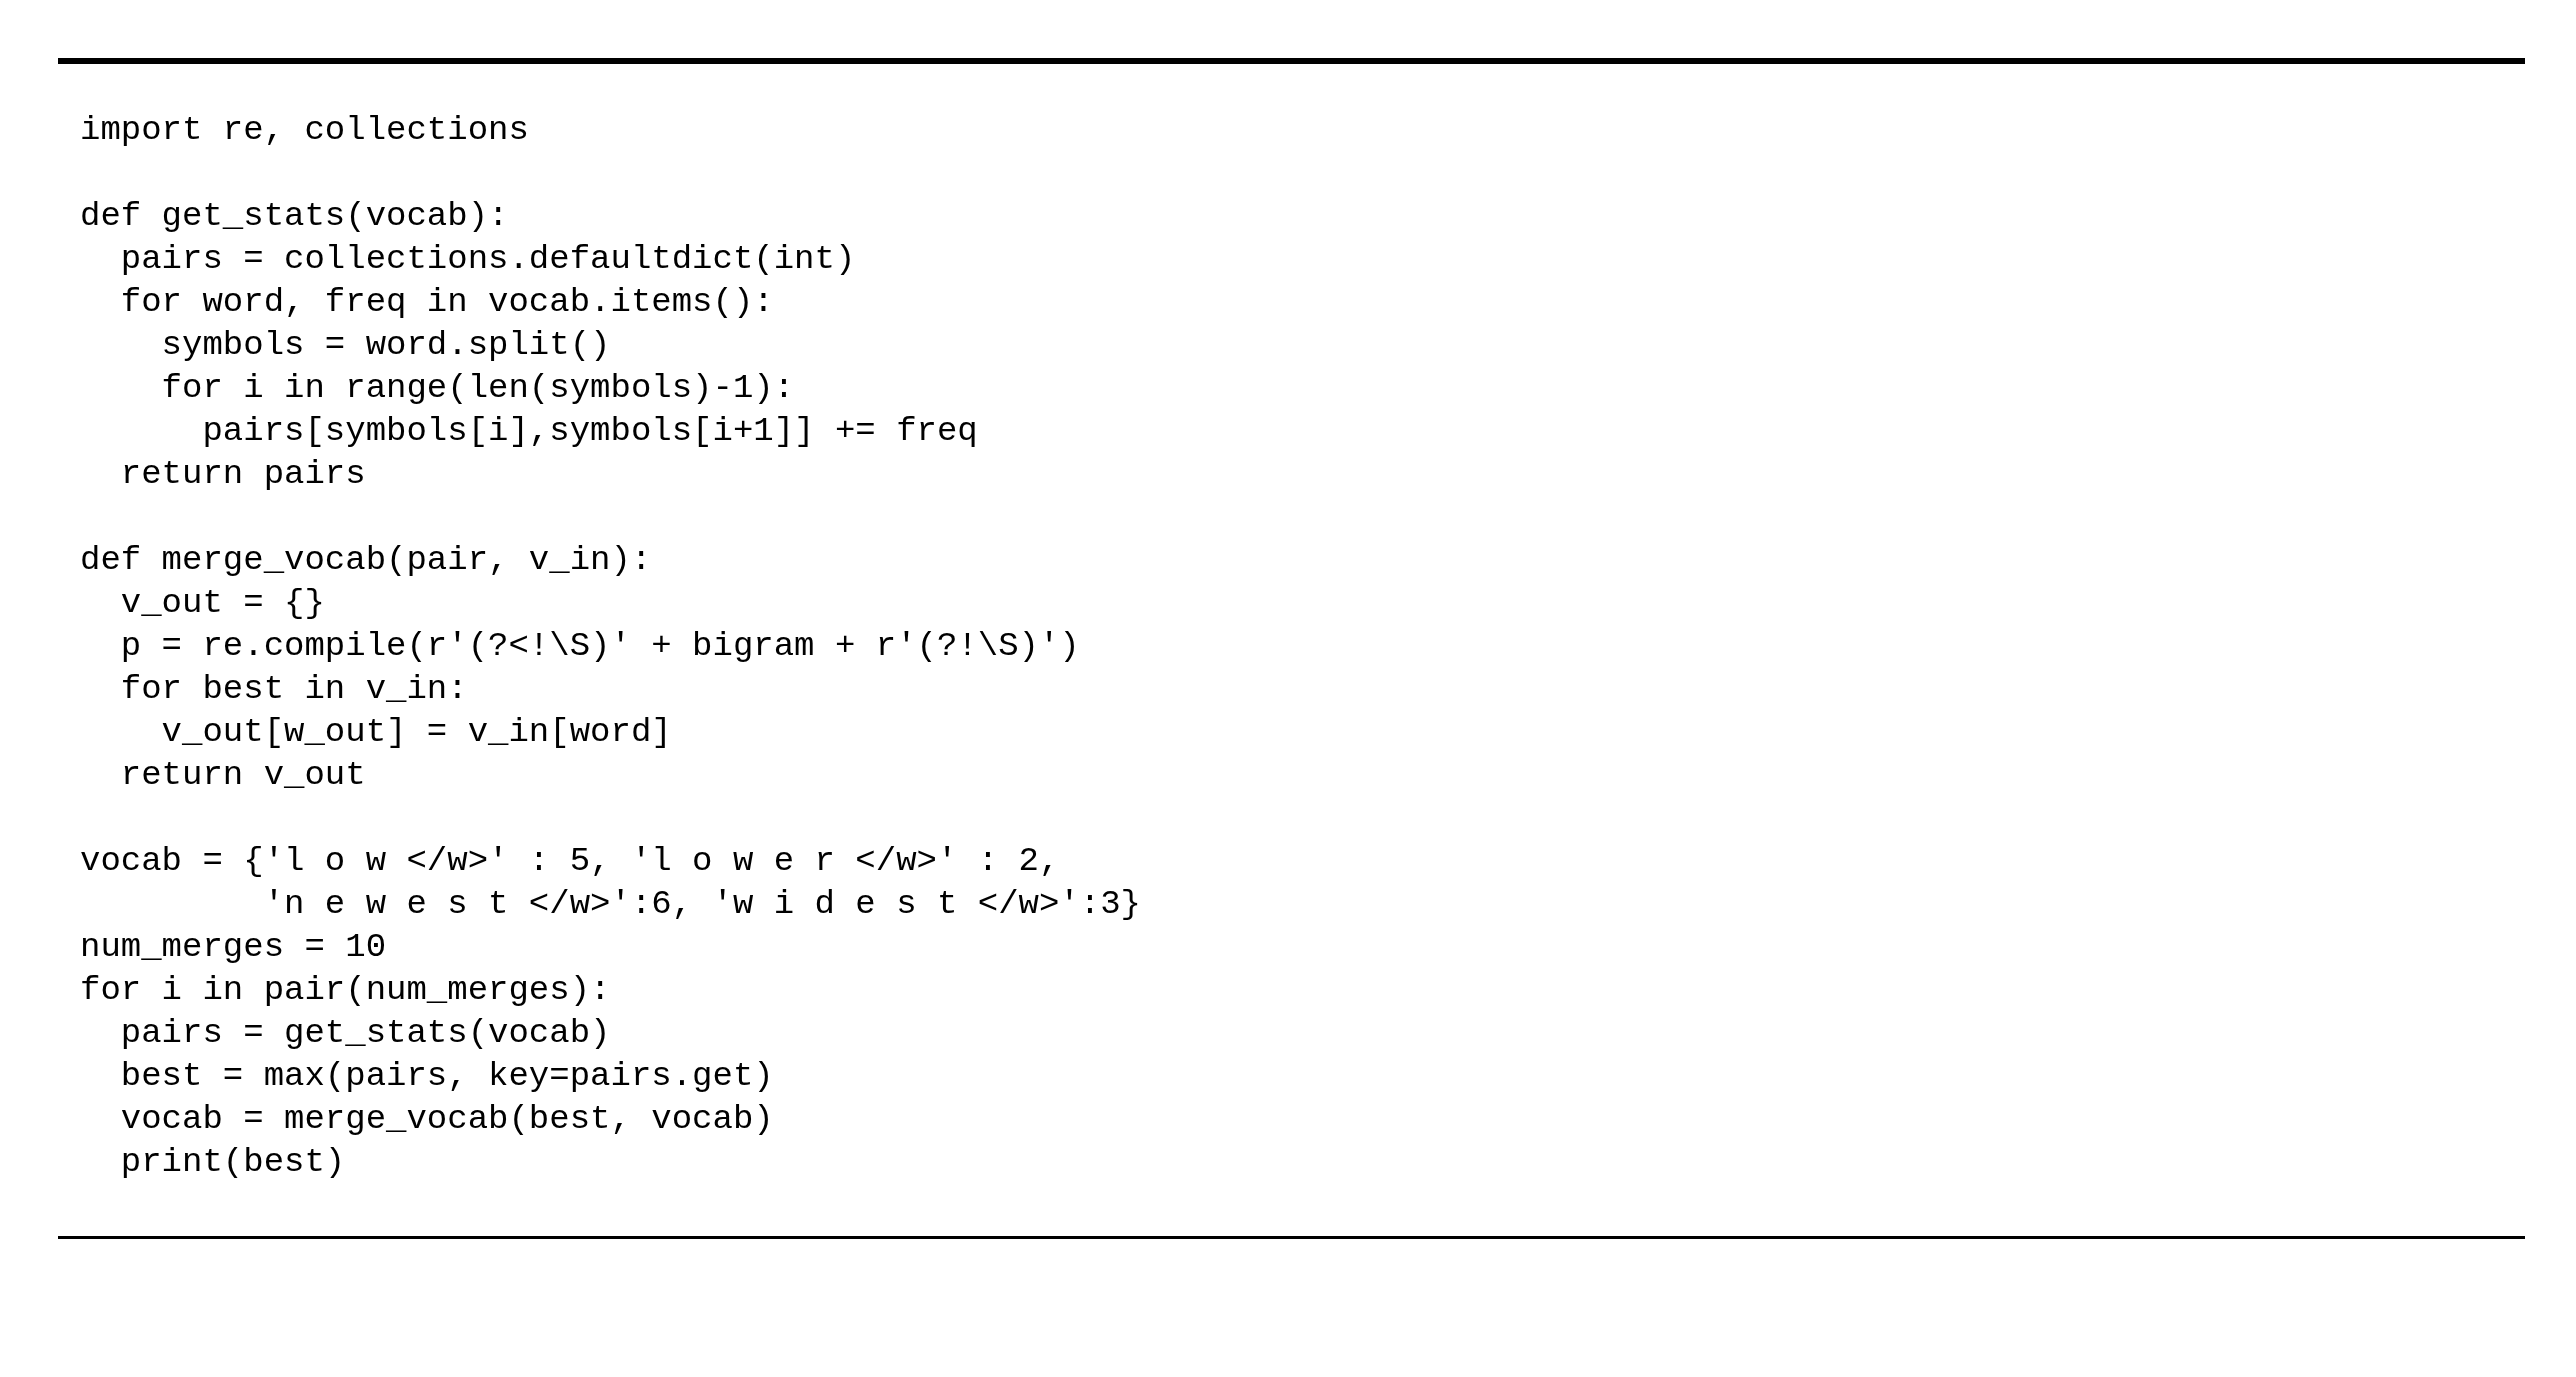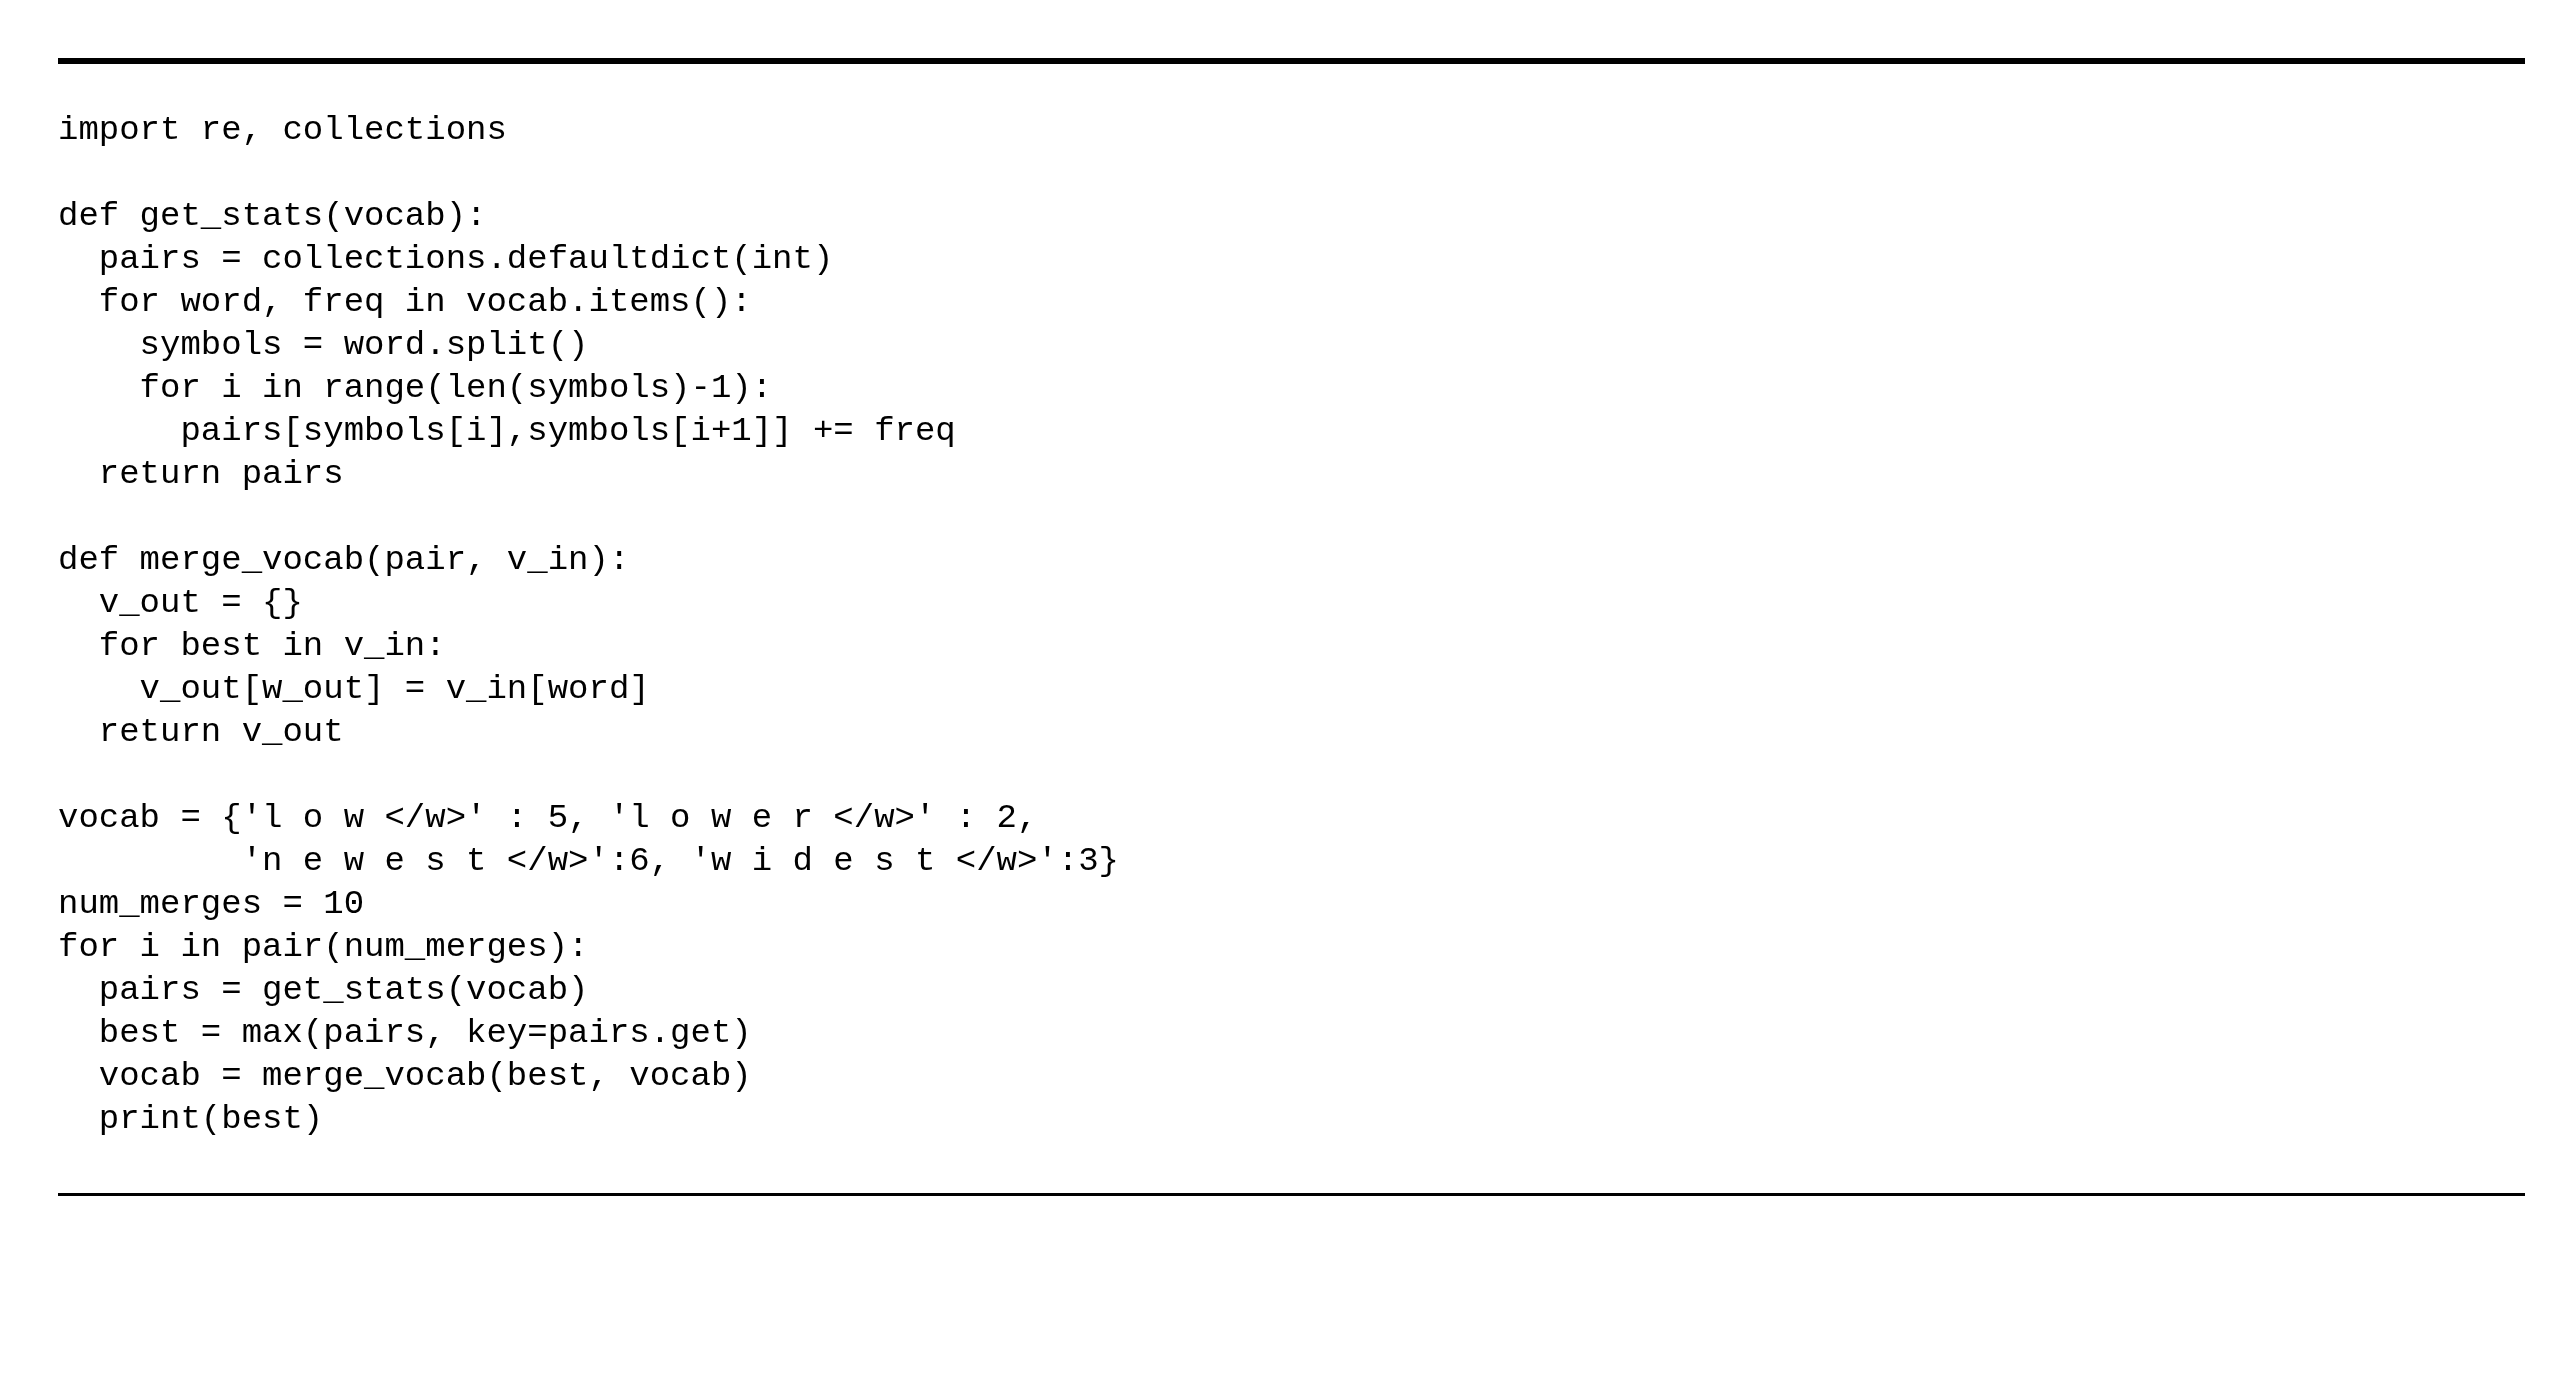--- a/index.html
+++ b/index.html
@@ -41,40 +41,42 @@
     padding: 0;
     color: var(--text);
     font-family: "Liberation Mono", "DejaVu Sans Mono", monospace;
     font-size: 34px;
     font-weight: normal;
   }
   .code-line {
     height: 43px;
     line-height: 43px;
     white-space: pre;
+    margin-left: 22px;
   }
 </style>
 </head>
 <body>
 
 <div class="figure">
   <div class="rule rule-top"></div>
   <div class="code">
     <div class="code-line">import re, collections</div>
     <div class="code-line"></div>
     <div class="code-line">def get_stats(vocab):</div>
     <div class="code-line">  pairs = collections.defaultdict(int)</div>
     <div class="code-line">  for word, freq in vocab.items():</div>
     <div class="code-line">    symbols = word.split()</div>
     <div class="code-line">    for i in range(len(symbols)-1):</div>
     <div class="code-line">      pairs[symbols[i],symbols[i+1]] += freq</div>
     <div class="code-line">  return pairs</div>
     <div class="code-line"></div>
     <div class="code-line">def merge_vocab(pair, v_in):</div>
     <div class="code-line">  v_out = {}</div>
+    <div class="code-line">  p = re.compile(r'(?&lt;!\S)' + bigram + r'(?!\S)')</div>
     <div class="code-line">  for best in v_in:</div>
     <div class="code-line">    v_out[w_out] = v_in[word]</div>
     <div class="code-line">  return v_out</div>
     <div class="code-line"></div>
     <div class="code-line">vocab = {'l o w &lt;/w&gt;' : 5, 'l o w e r &lt;/w&gt;' : 2,</div>
     <div class="code-line">         'n e w e s t &lt;/w&gt;':6, 'w i d e s t &lt;/w&gt;':3}</div>
     <div class="code-line">num_merges = 10</div>
     <div class="code-line">for i in pair(num_merges):</div>
     <div class="code-line">  pairs = get_stats(vocab)</div>
     <div class="code-line">  best = max(pairs, key=pairs.get)</div>

